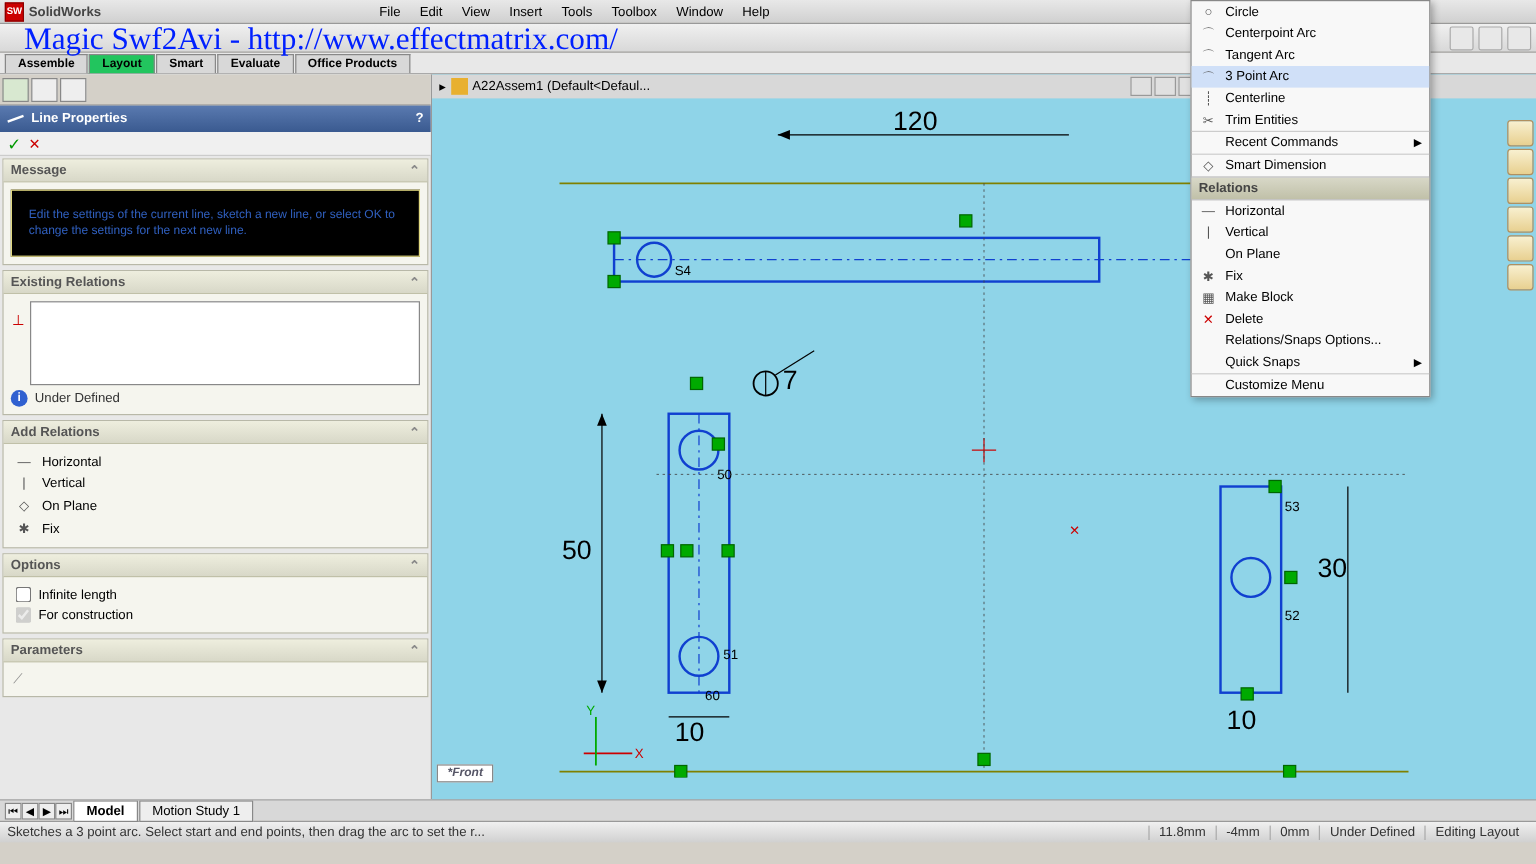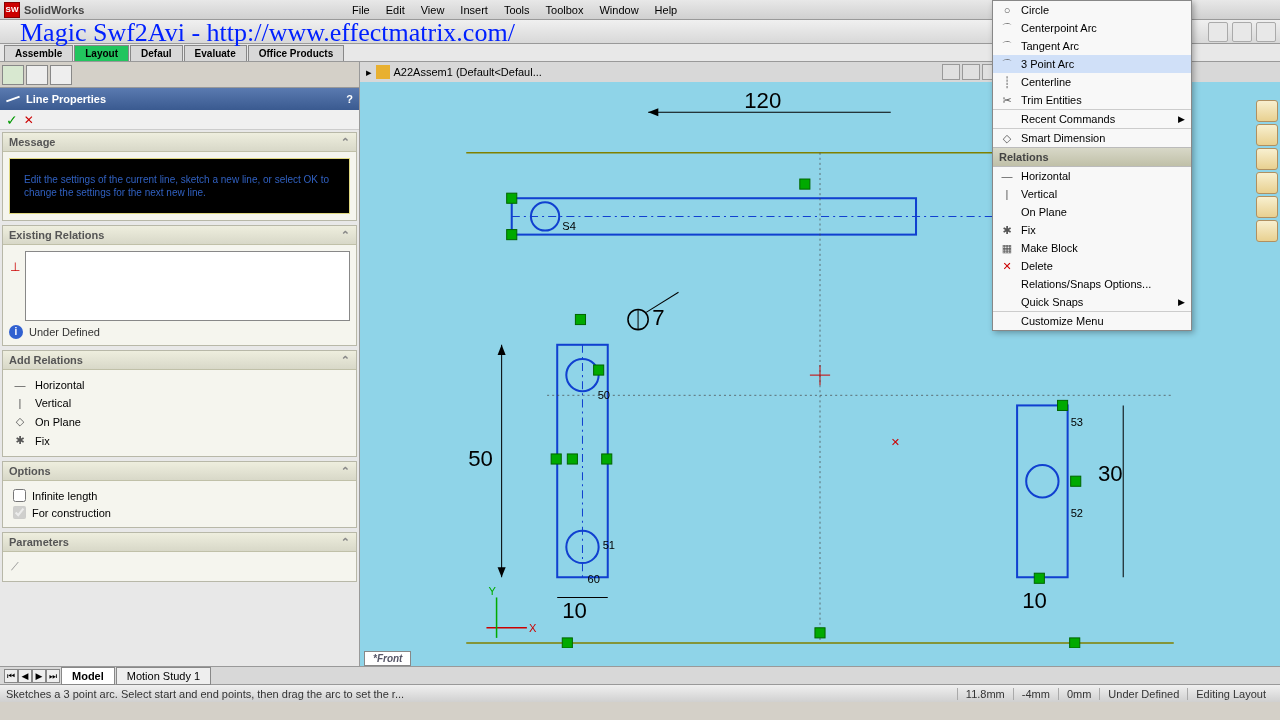--- a/index.html
+++ b/index.html
@@ -53,36 +53,36 @@
 .ctx-item .ci{position:absolute;left:6px;width:16px;height:16px;display:flex;align-items:center;justify-content:center;font-size:11px;color:#555}
 .ctx-item .arrow{margin-left:auto;font-size:9px}
 .ctx-header{background:linear-gradient(to bottom,#d8d8c8,#c0c0a8);padding:3px 6px;font-weight:bold;color:#444;border-top:1px solid #bbb;border-bottom:1px solid #bbb}
 .right-tools{position:absolute;right:0;top:100px;width:24px;display:flex;flex-direction:column;gap:2px;z-index:50}
 .right-tools .rtbtn{width:22px;height:22px;background:linear-gradient(to bottom,#f8f0d0,#e8d090);border:1px solid #b09060;border-radius:3px}
 .btabs{height:18px;background:#d8d8d8;border-top:1px solid #999;display:flex;align-items:center;font-size:10px}
 .btabs .btab{padding:2px 10px;border:1px solid #888;background:#eee;margin-left:1px}
 .btabs .btab.active{background:#fff;font-weight:bold}
 .btabs .nav{display:flex;gap:0;margin-left:4px}
 .btabs .nav span{width:14px;height:14px;border:1px solid #888;background:#eee;text-align:center;font-size:9px;line-height:12px}
-.viewtab{position:absolute;bottom:0;left:4px;background:#fff;border:1px solid #888;padding:1px 8px;font-size:10px;font-weight:bold;font-style:italic;color:#556}
+.viewtab{position:absolute;bottom:14px;left:4px;background:#fff;border:1px solid #888;padding:1px 8px;font-size:10px;font-weight:bold;font-style:italic;color:#556}
 .statusbar{height:18px;background:linear-gradient(to bottom,#f0f0f0,#d0d0d0);border-top:1px solid #999;display:flex;align-items:center;padding:0 6px;font-size:10px;color:#333}
 .statusbar .sseg{border-left:1px solid #aaa;padding:0 8px}
 .green-sq{fill:#0a0;stroke:#060}
 .dim-txt{font-family:Arial;font-size:22px;fill:#000}
 </style>
 </head>
 <body>
 
 <div class="titlebar">
   <div class="logo">SW</div>
   <span class="appname">SolidWorks</span>
   <div style="flex:1"></div>
 </div>
 
-<div class="menubar" style="position:absolute;top:0;left:340px;height:20px;background:transparent;border:none">
+<div class="menubar" style="position:absolute;top:0;left:304px;height:20px;background:transparent;border:none">
   <span>File</span>
   <span>Edit</span>
   <span>View</span>
   <span>Insert</span>
   <span>Tools</span>
   <span>Toolbox</span>
   <span>Window</span>
   <span>Help</span>
   <div style="width:20px"></div>
   <div class="tbtn"></div>
@@ -95,21 +95,21 @@
   <div class="tbtn"></div>
   <div class="tbtn"></div>
   <div class="tbtn"></div>
 </div>
 
 <div class="watermark">Magic Swf2Avi - http://www.effectmatrix.com/</div>
 
 <div class="ribbon">
   <div class="tab">Assemble</div>
   <div class="tab active">Layout</div>
-  <div class="tab">Defaul</div>
+  <div class="tab">Smart</div>
   <div class="tab">Evaluate</div>
   <div class="tab">Office Products</div>
 </div>
 
 <div class="main">
   <div class="sidebar">
     <div class="sb-tabs">
       <div class="sbtab" style="background:#d8e8d0"></div>
       <div class="sbtab"></div>
       <div class="sbtab"></div>

